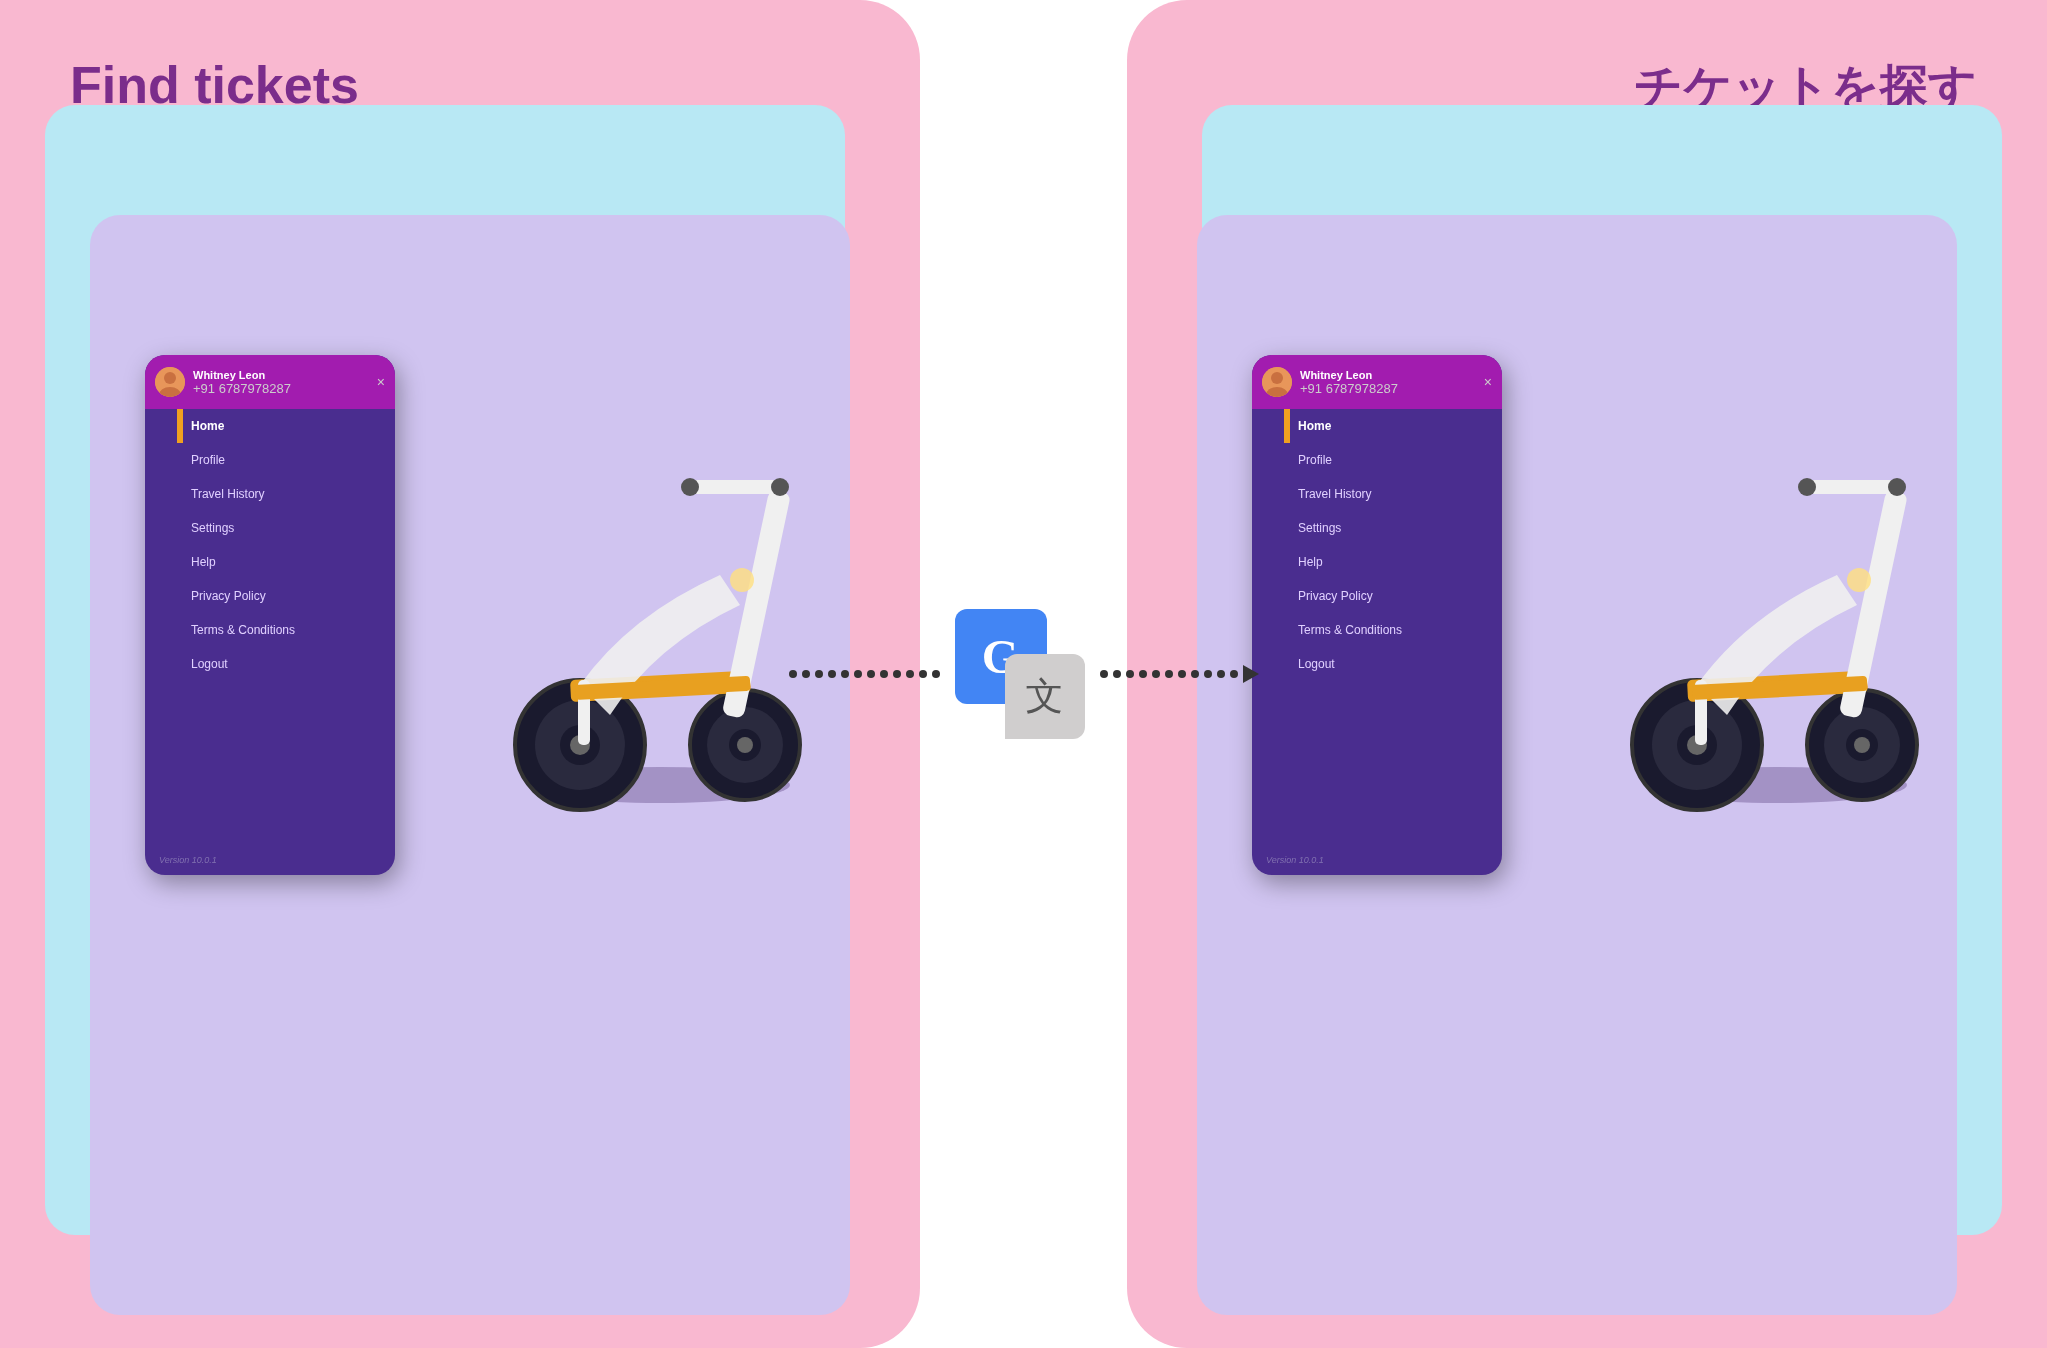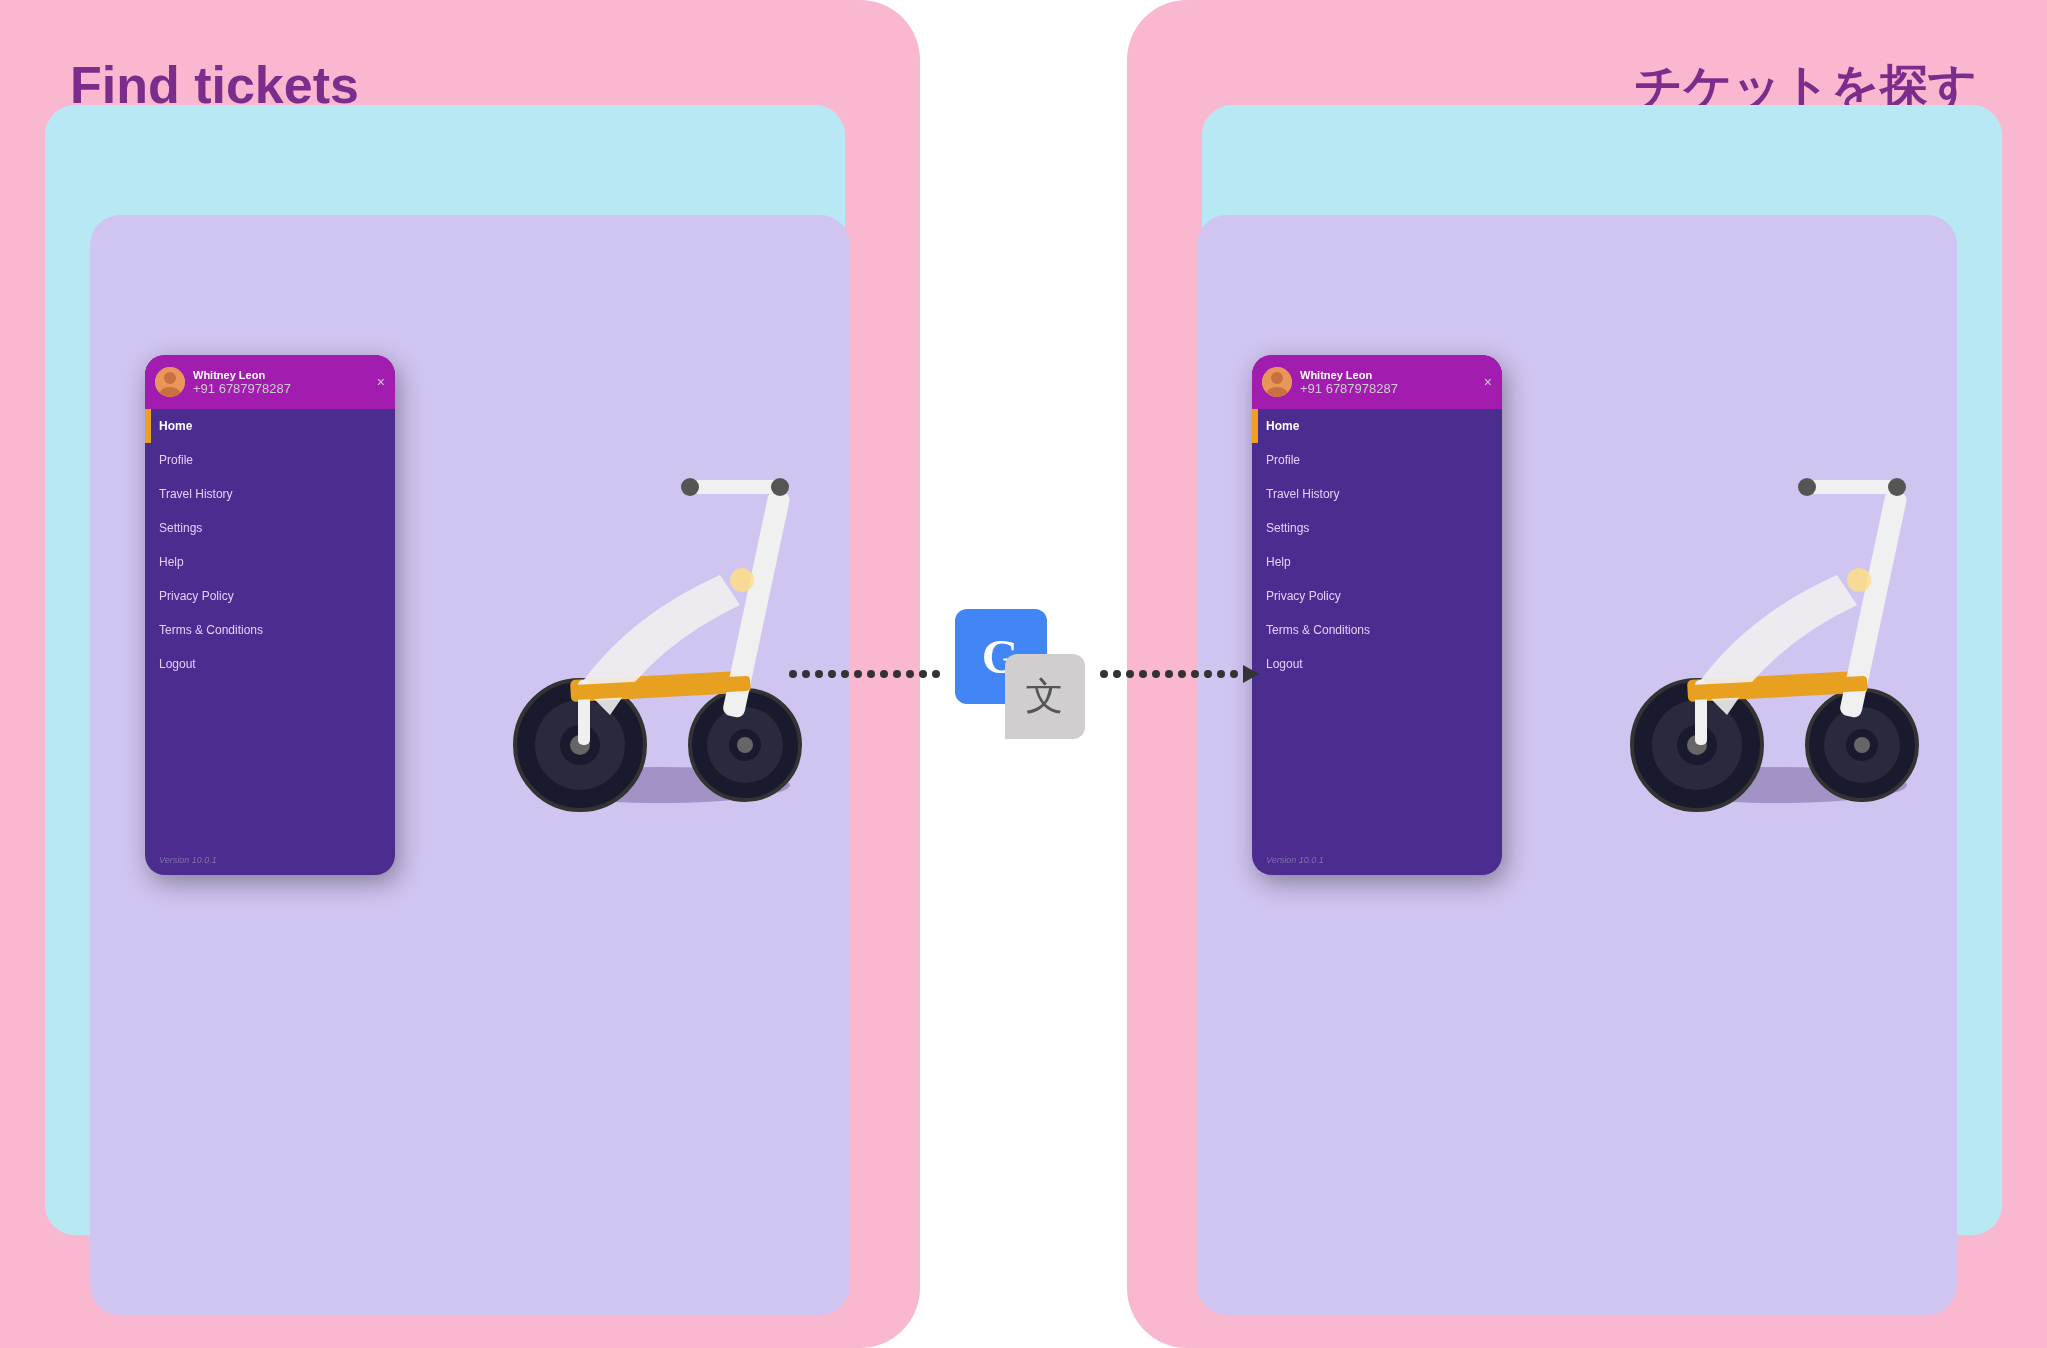--- a/index.html
+++ b/index.html
@@ -155,20 +155,21 @@
     }
 
     .nav-item {
       padding: 10px 14px;
       font-size: 12px;
       color: #e0d0ff;
       display: flex;
       align-items: center;
       cursor: pointer;
       position: relative;
+      margin-left: 32px;
     }
 
     .nav-item.active {
       color: #fff;
       font-weight: 700;
     }
 
     .nav-item.active::before {
       content: '';
       position: absolute;

